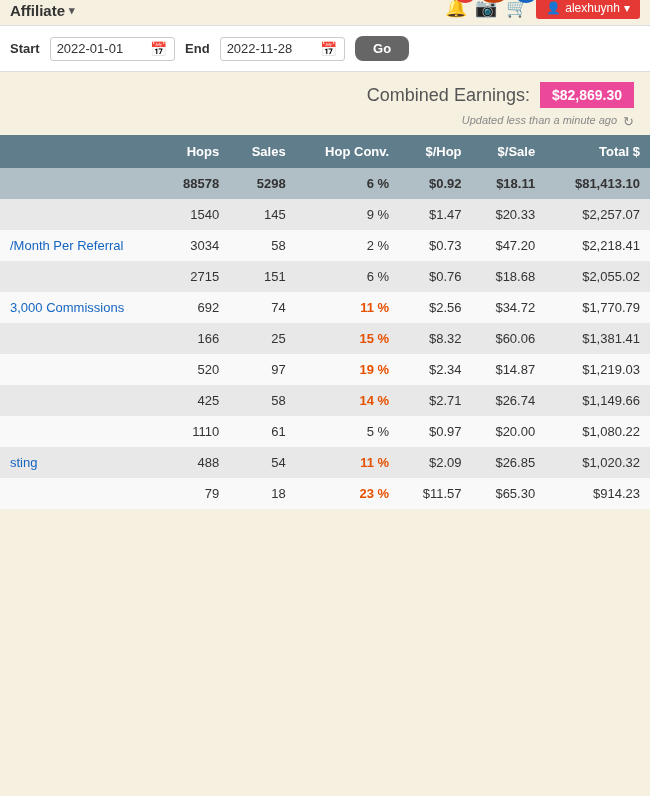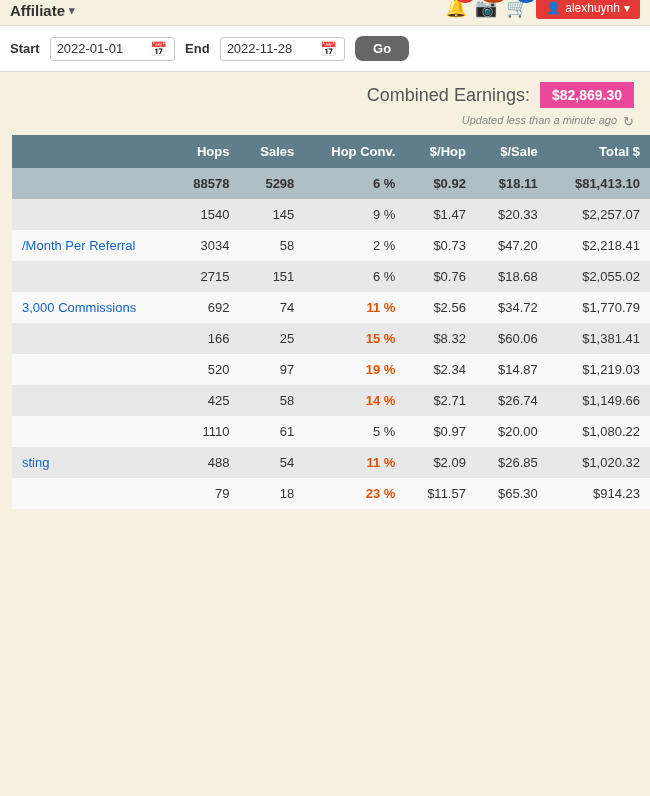--- a/index.html
+++ b/index.html
@@ -160,21 +160,20 @@
     }
     .refresh-icon {
       color: #888;
       font-size: 13px;
       cursor: pointer;
     }
 
     
     .table-wrap {
       overflow-x: auto;
-      margin-left: 12px;
     }
     table {
       width: 100%;
       border-collapse: collapse;
     }
     thead tr {
       background: #607d8b;
       color: #fff;
     }
     thead th {

